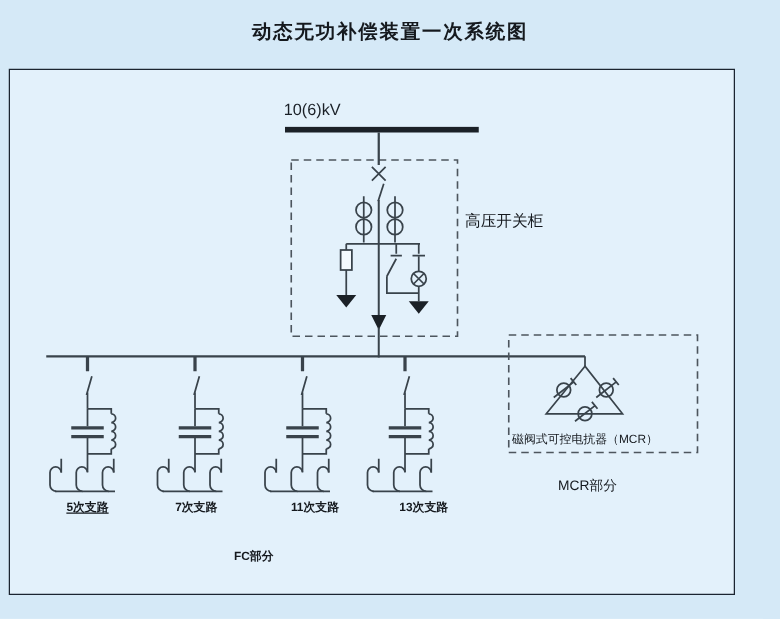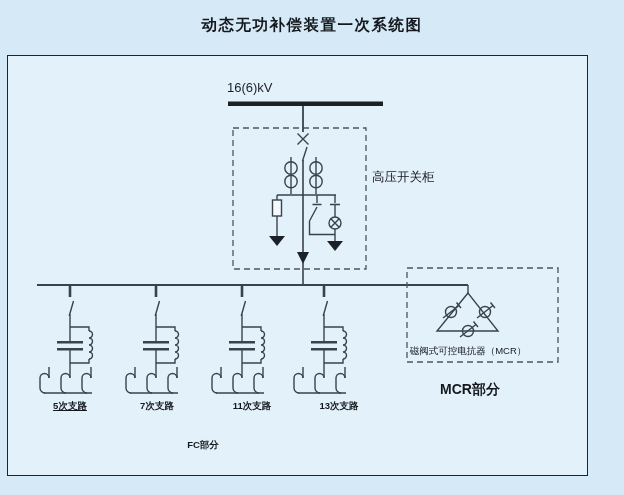--- a/index.html
+++ b/index.html
@@ -18,21 +18,21 @@
     background:#e3f1fb;border:1.5px solid #1b2430;
   }
   svg.circuit{position:absolute;left:0;top:0;}
   .lbl{position:absolute;white-space:nowrap;}
   .kv-label{left:227px;top:80px;font-size:13px;color:#1a2027;}
   .swgr-label{left:372px;top:169px;font-size:12.5px;font-weight:normal;}
   .branch-label{top:400px;font-size:9.5px;font-weight:bold;transform:translateX(-50%);}
   .b1{left:70px;text-decoration:underline;} .b2{left:157px;text-align:right;} .b3{left:252px;} .b4{left:339px;}
   .fc-label{left:203px;top:439px;font-size:9.5px;font-weight:bold;transform:translateX(-50%);}
   .mcr-device-label{left:468px;top:345px;font-size:9.5px;font-weight:normal;transform:translateX(-50%);}
-  .mcr-section-label{left:470px;top:381px;font-size:14px;font-weight:bold;transform:translateX(-50%);}
+  .mcr-section-label{left:470px;top:381px;font-size:11px;font-weight:normal;transform:translateX(-50%);}
 </style>
 </head>
 <body>
 
 <div class="title">动态无功补偿装置一次系统图</div>
 
 <div class="panel"></div>
 
 <svg class="circuit" width="624" height="495" viewBox="0 0 624 495" fill="none" stroke="#39434b" stroke-width="1.4">
 
@@ -145,21 +145,21 @@
       <circle cx="485" cy="312" r="5.5"></circle>
       <path d="M 477,318 L 493,305.5 M 490.5,302.5 L 495,308"></path>
     </g>
     <g>
       <circle cx="468" cy="331" r="5.5"></circle>
       <path d="M 460,337 L 476,324.5 M 473.5,321.5 L 478,327"></path>
     </g>
   </g>
 </svg>
 
-<div class="lbl kv-label">16(6)kV</div>
+<div class="lbl kv-label">10(6)kV</div>
 <div class="lbl swgr-label">高压开关柜</div>
 <div class="lbl branch-label b1">5次支路</div>
 <div class="lbl branch-label b2">7次支路</div>
 <div class="lbl branch-label b3">11次支路</div>
 <div class="lbl branch-label b4">13次支路</div>
 <div class="lbl fc-label">FC部分</div>
 <div class="lbl mcr-device-label">磁阀式可控电抗器（MCR）</div>
 <div class="lbl mcr-section-label">MCR部分</div>
 
 </body></html>

